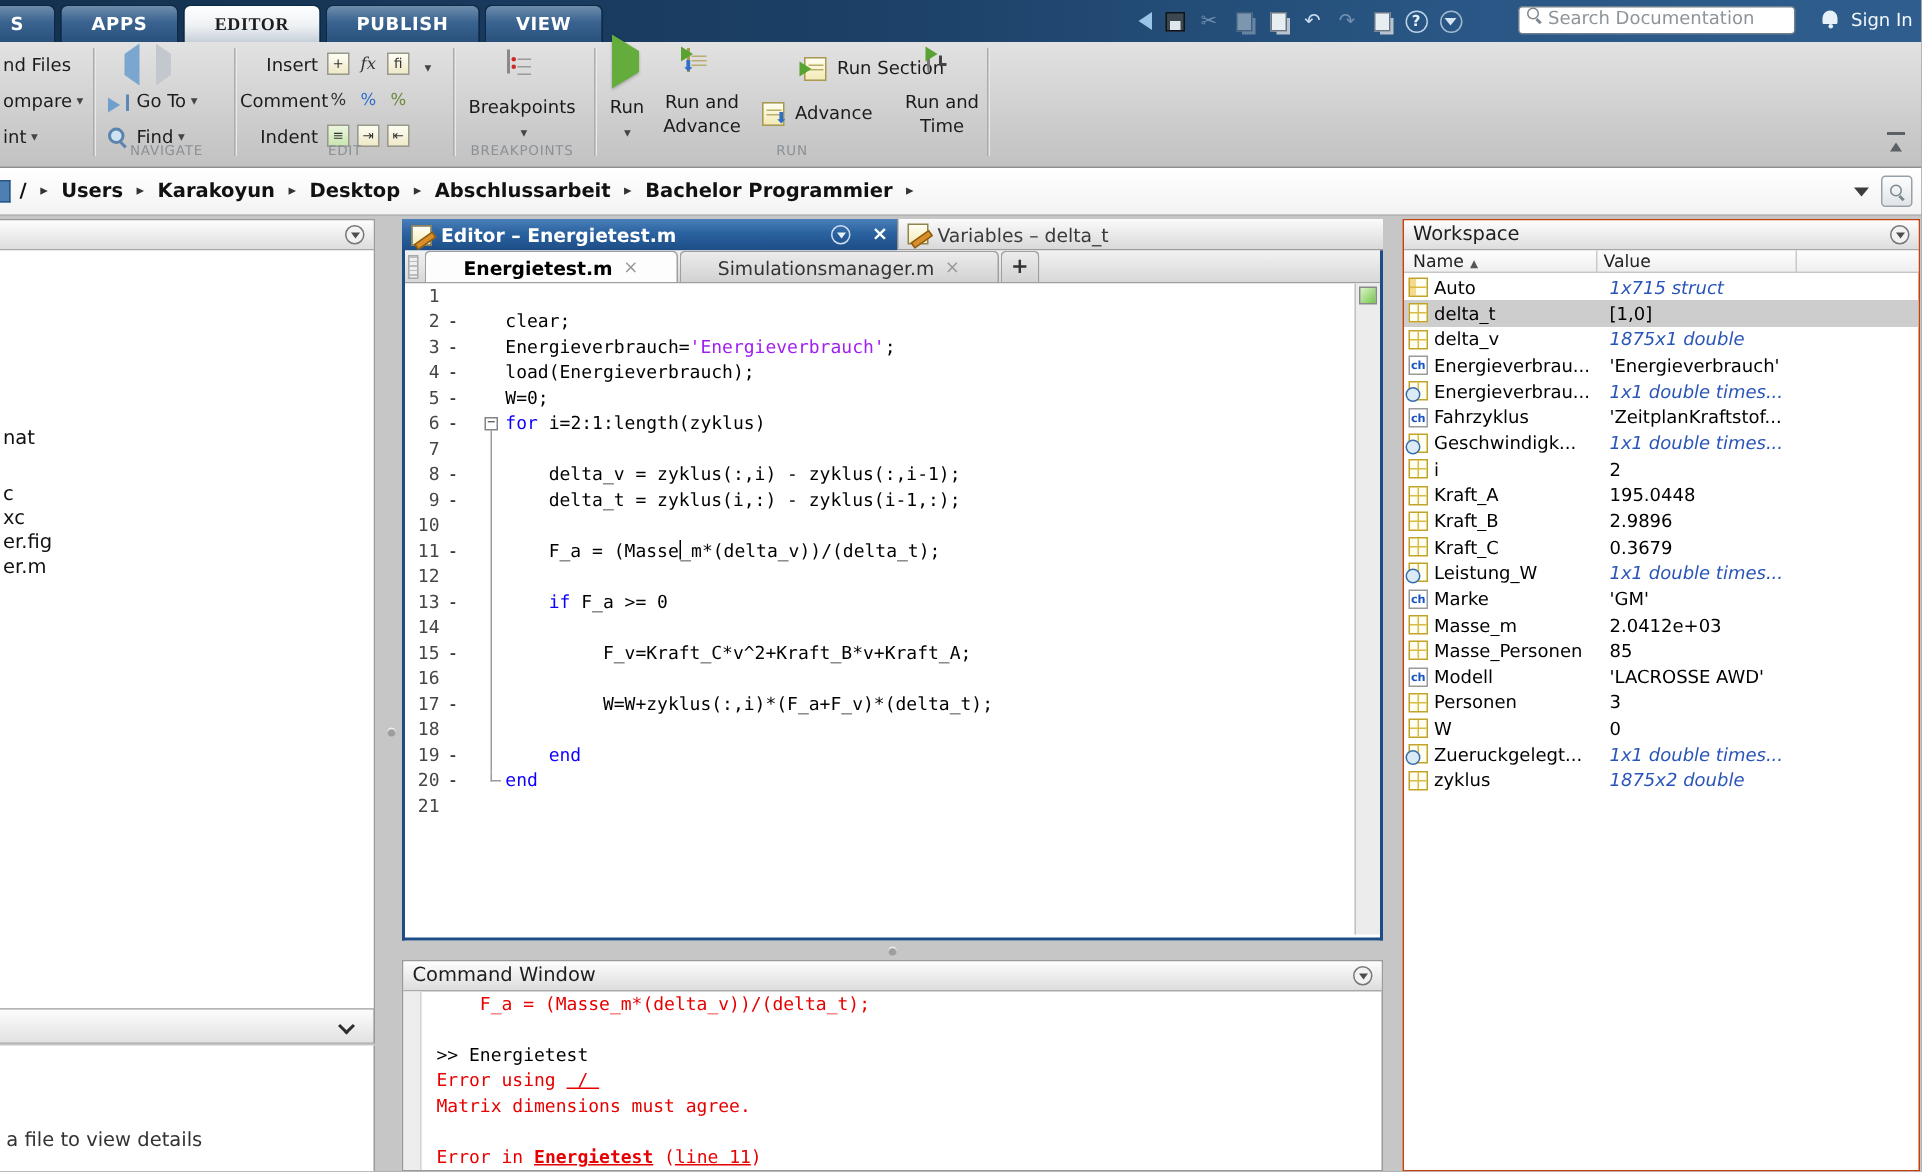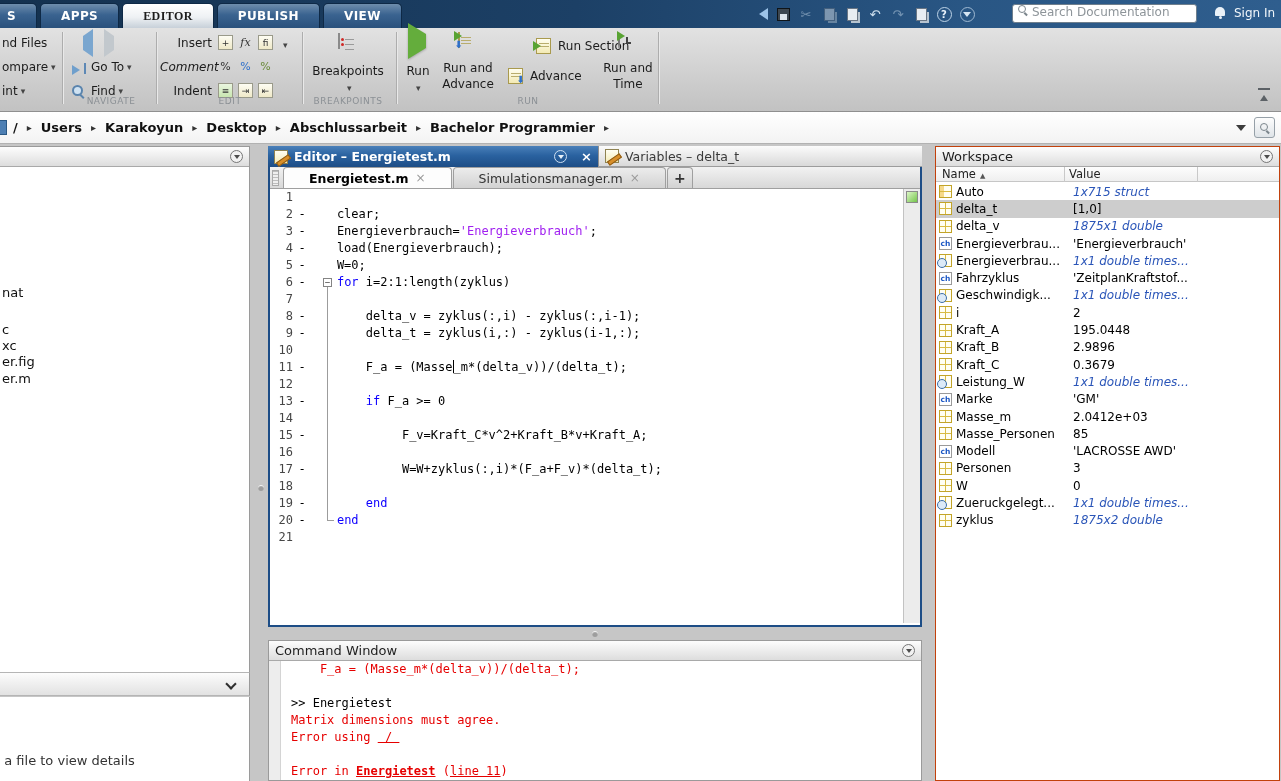--- a/index.html
+++ b/index.html
@@ -219,21 +219,21 @@
     <span class="ts-txt" style="left:72px;top:32px;"><span class="goto-ic" style="display:inline-block;vertical-align:middle;margin-right:5px;"></span><span>Go To</span><span class="caret">▾</span></span>
     <span class="ts-txt" style="left:72px;top:56px;"><span class="find-ic" style="display:inline-block;vertical-align:middle;margin-right:6px;"></span><span>Find</span><span class="caret">▾</span></span>
     <div class="ts-label" style="left:66px;width:90px;">NAVIGATE</div>
     <div class="ts-sep" style="left:156px;"></div>
 
     <span class="ts-txt" style="left:168px;top:8px;width:44px;text-align:right;">Insert</span>
     <span class="ts-txt" style="left:218px;top:7px;"><span class="mi">+</span></span>
     <span class="ts-txt" style="left:238px;top:7px;"><span class="mi plain" style="font-style:italic;font-family:'DejaVu Serif',serif;">fx</span></span>
     <span class="ts-txt" style="left:258px;top:7px;"><span class="mi">fi</span></span>
     <span class="ts-txt" style="left:280px;top:10px;"><span class="caret">▾</span></span>
-    <span class="ts-txt" style="left:160px;top:32px;width:52px;text-align:right;font-style:italic;">Comment</span>
+    <span class="ts-txt" style="left:160px;top:32px;width:52px;text-align:right;">Comment</span>
     <span class="ts-txt" style="left:218px;top:31px;"><span class="mi plain">%</span></span>
     <span class="ts-txt" style="left:238px;top:31px;"><span class="mi plain" style="color:#2e6fca;">%</span></span>
     <span class="ts-txt" style="left:258px;top:31px;"><span class="mi plain" style="color:#6a8a3a;">%</span></span>
     <span class="ts-txt" style="left:172px;top:56px;width:40px;text-align:right;">Indent</span>
     <span class="ts-txt" style="left:218px;top:55px;"><span class="mi" style="background:linear-gradient(#eaf6e0,#c8e6b0);">≡</span></span>
     <span class="ts-txt" style="left:238px;top:55px;"><span class="mi">⇥</span></span>
     <span class="ts-txt" style="left:258px;top:55px;"><span class="mi">⇤</span></span>
     <div class="ts-label" style="left:170px;width:120px;">EDIT</div>
     <div class="ts-sep" style="left:302px;"></div>
 
@@ -457,22 +457,22 @@
         <span>Command Window</span>
         <span class="menu-circle">
             <i></i>
           </span>
       </div>
       <div class="cmd-gutter"></div>
       <div class="cmd-body" id="cmd-lines">
           <div class="cmd-row cmd-err"><span>    F_a = (Masse_m*(delta_v))/(delta_t);</span></div>
           <div class="cmd-row"></div>
           <div class="cmd-row"><span>&gt;&gt; Energietest</span></div>
+          <div class="cmd-row cmd-err"><span>Error using </span><span class="cmd-link"> / </span></div>
           <div class="cmd-row cmd-err"><span>Matrix dimensions must agree.</span></div>
-          <div class="cmd-row cmd-err"><span>Error using </span><span class="cmd-link"> / </span></div>
           <div class="cmd-row"></div>
           <div class="cmd-row cmd-err"><span>Error in </span><span class="cmd-link b">Energietest</span><span> (</span><span class="cmd-link">line 11</span><span>)</span></div>
         </div>
     </div>
 
     <div class="ws-panel">
       <div class="panel-hdr">
         <span>Workspace</span>
         <span class="menu-circle">
             <i></i>

